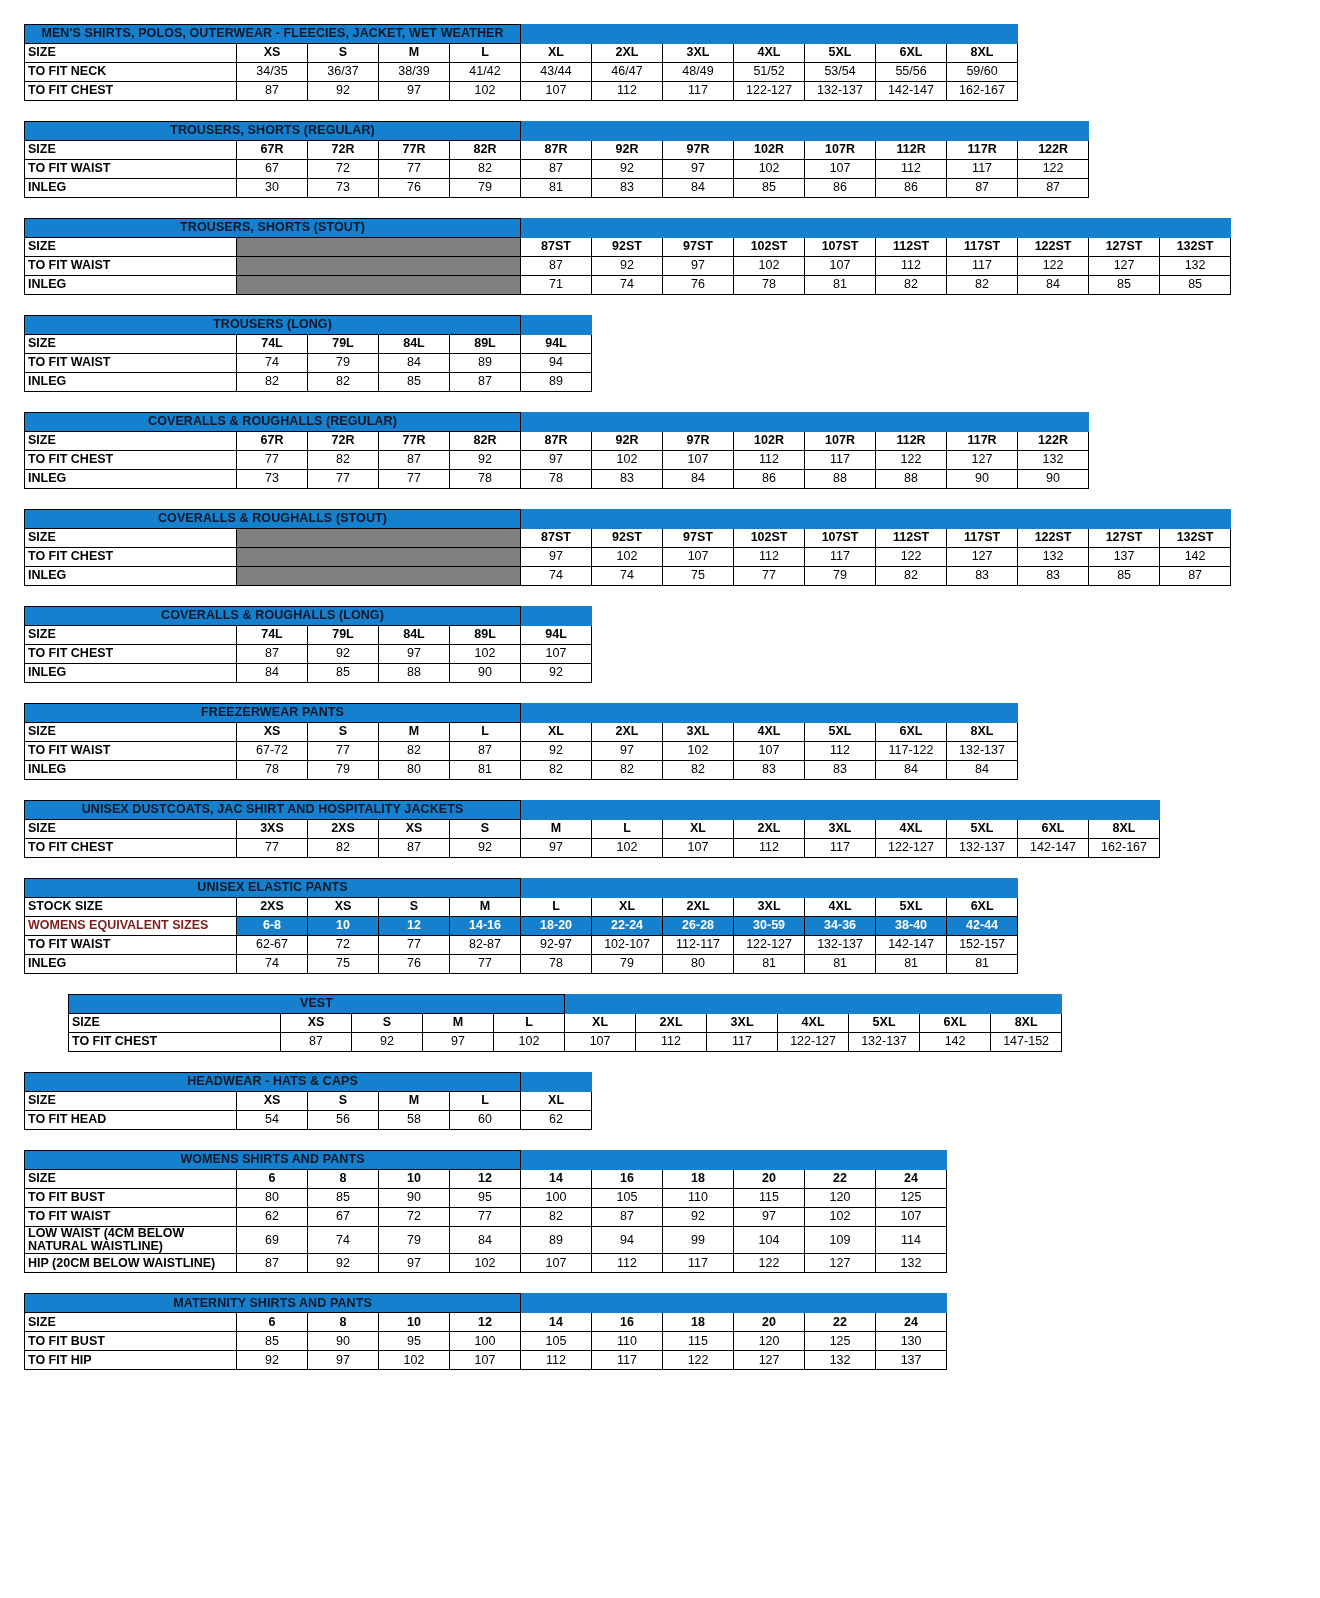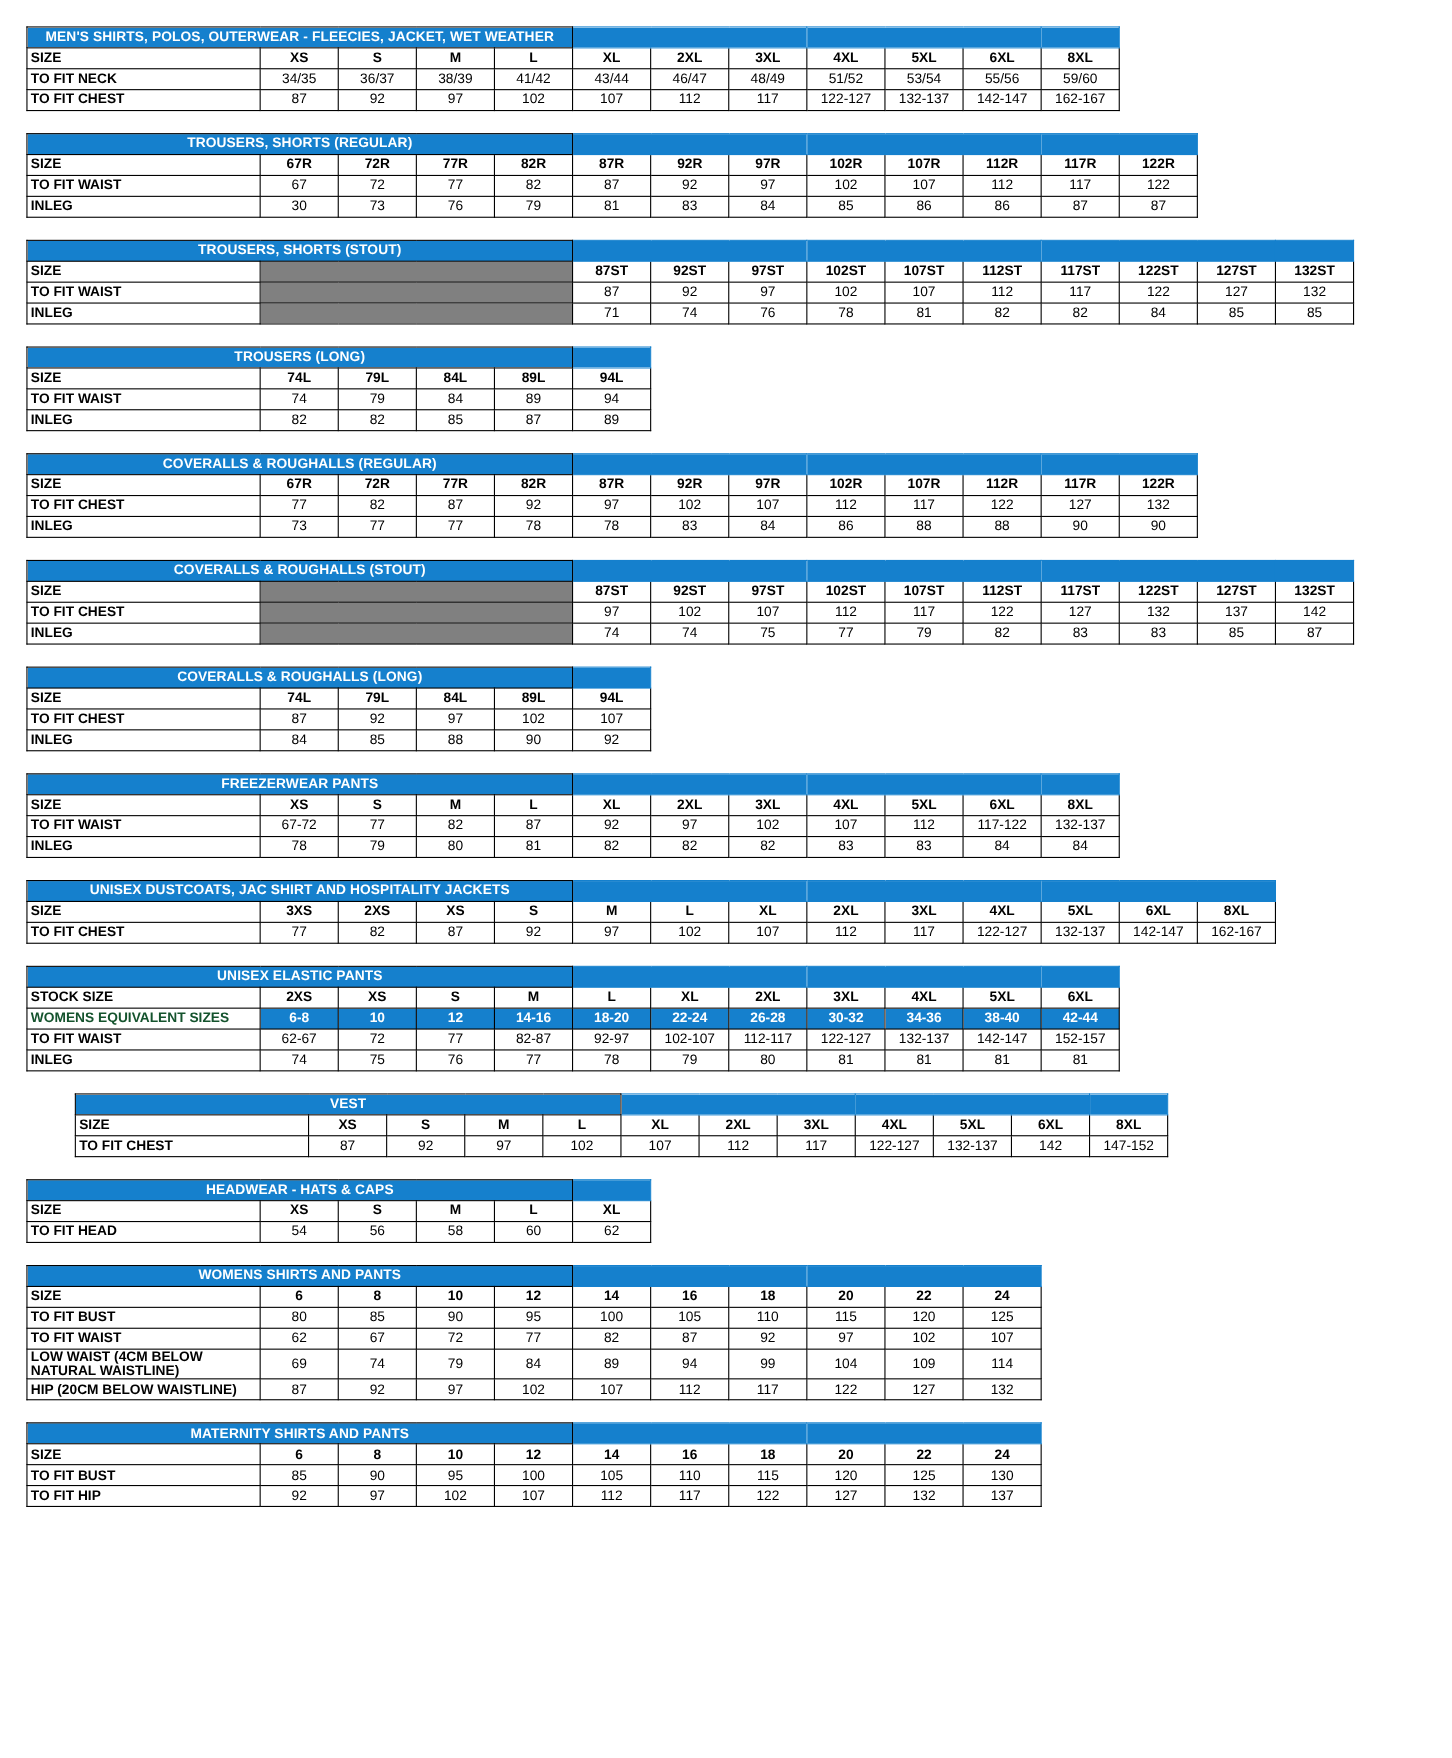--- a/index.html
+++ b/index.html
@@ -31,21 +31,21 @@
     font-size: 12.5px;
     line-height: 1.05;
     text-align: center;
     vertical-align: middle;
     box-sizing: border-box;
     overflow: hidden;
     white-space: nowrap;
   }
   .title-row td {
     background: #1580cd;
-    color: #ffffff;
+    color: #0f172a;
     font-weight: bold;
     text-align: left;
     border: 1px solid #1580cd;
     height: 21px;
     letter-spacing: 0.1px;
   }
   .title-row td.blank {
     background: #1580cd;
     border: 1px solid #1580cd;
   }
@@ -60,21 +60,21 @@
     background: #808080;
     border: 1px solid #000000;
   }
   .wequiv td {
     background: #1580cd;
     color: #ffffff;
     font-weight: bold;
   }
   .wequiv td.label {
     background: #ffffff;
-    color: #14532d;
+    color: #7f1d1d;
   }
   .two-line {
     white-space: normal !important;
     line-height: 1.15;
     font-weight: bold;
     text-align: left !important;
   }
   .tall td { height: 34px; }
 </style>
 </head>
@@ -669,21 +669,21 @@
         </tr>
         <tr class="wequiv">
           <td class="label">WOMENS EQUIVALENT SIZES</td>
           <td>6-8</td>
           <td>10</td>
           <td>12</td>
           <td>14-16</td>
           <td>18-20</td>
           <td>22-24</td>
           <td>26-28</td>
-          <td>30-32</td>
+          <td>30-59</td>
           <td>34-36</td>
           <td>38-40</td>
           <td>42-44</td>
         </tr>
         <tr>
           <td class="label">TO FIT WAIST</td>
           <td>62-67</td>
           <td>72</td>
           <td>77</td>
           <td>82-87</td>

